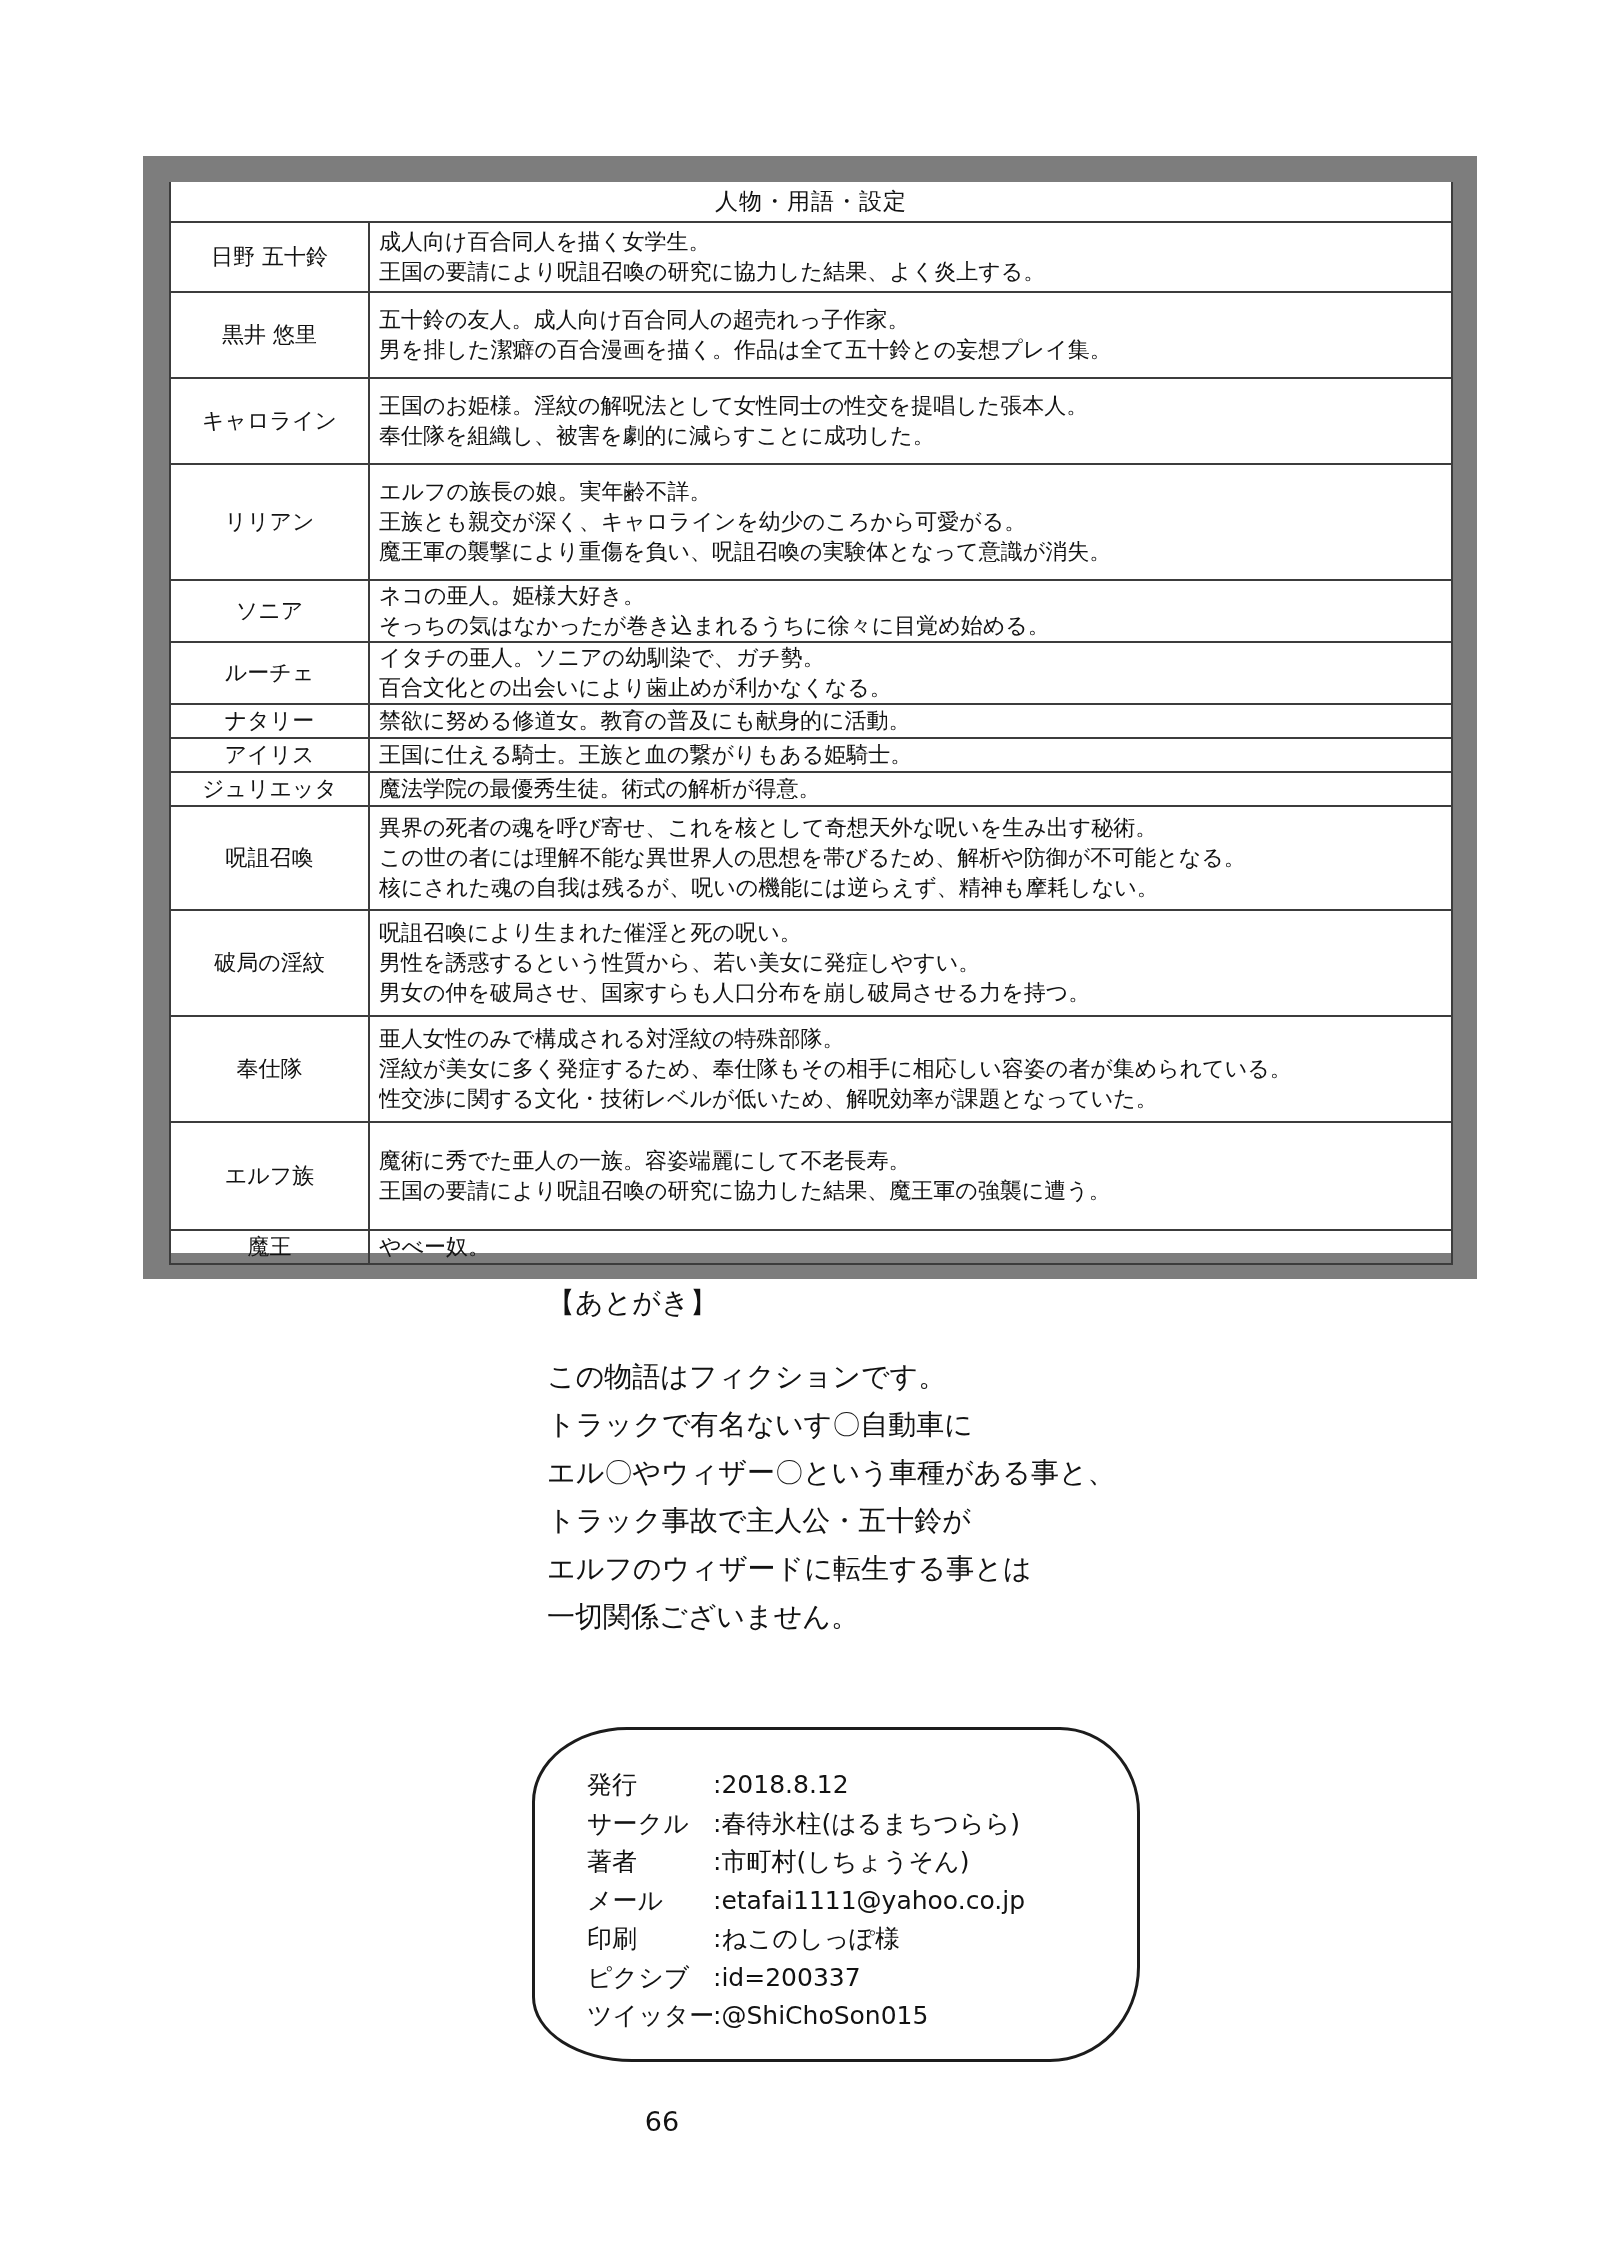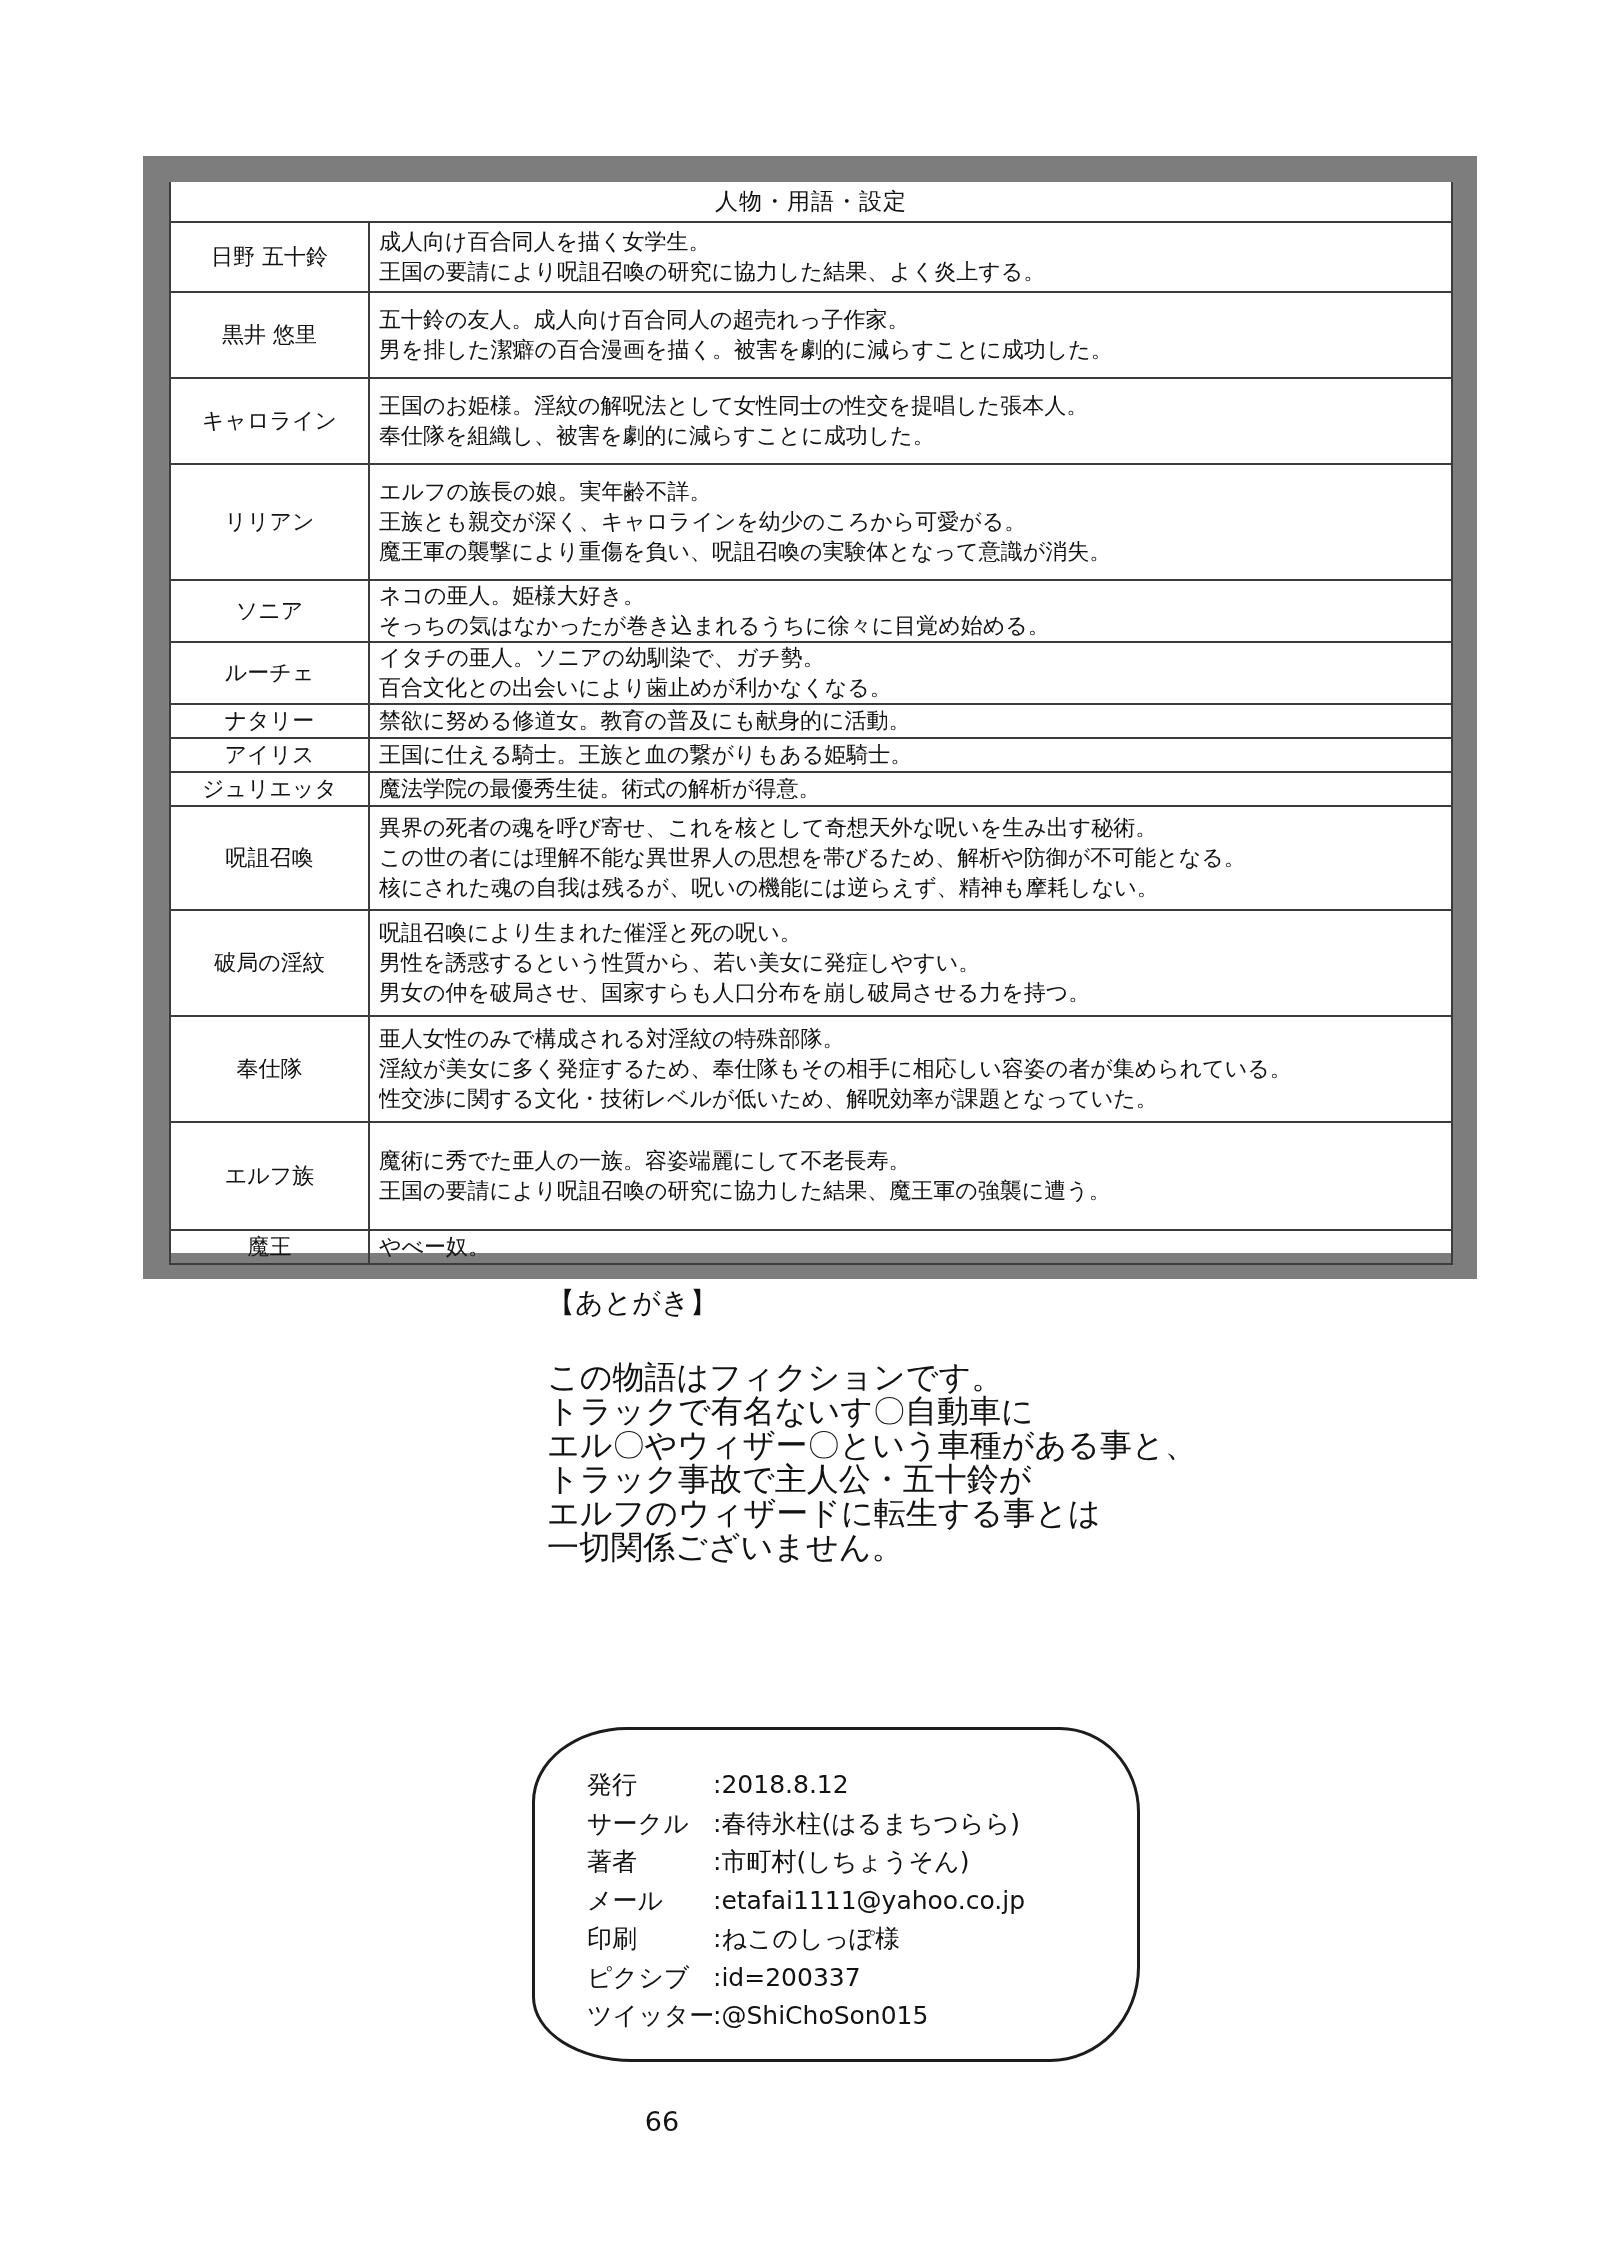--- a/index.html
+++ b/index.html
@@ -59,23 +59,24 @@
   .afterword{
     position:absolute;
     left:547px;top:1286px;font-family:Liberation Serif, serif;
   }
   .afterword .aw-title{
     font-size:28px;
     line-height:34px;
     margin-bottom:40px;
   }
   .afterword .aw-line{
-    font-size:32px;
+    font-size:28px;
     line-height:34px;
     white-space:nowrap;
+    margin-top:14px;
   }
   
   .colophon{
     position:absolute;
     left:532px;top:1727px;
     width:608px;height:335px;
     box-sizing:border-box;
     border:3px solid #1c1c1c;
     border-radius:95px 80px 90px 100px / 75px 85px 95px 65px;
     padding:36px 0 0 52px;
@@ -118,21 +119,21 @@
             <td class="term">日野 五十鈴</td>
             <td class="desc">
               <div class="line">成人向け百合同人を描く女学生。</div>
               <div class="line">王国の要請により呪詛召喚の研究に協力した結果、よく炎上する。</div>
             </td>
           </tr>
           <tr style="height: 86px;">
             <td class="term">黒井 悠里</td>
             <td class="desc">
               <div class="line">五十鈴の友人。成人向け百合同人の超売れっ子作家。</div>
-              <div class="line">男を排した潔癖の百合漫画を描く。被害を劇的に減らすことに成功した。</div>
+              <div class="line">男を排した潔癖の百合漫画を描く。作品は全て五十鈴との妄想プレイ集。</div>
             </td>
           </tr>
           <tr style="height: 86px;">
             <td class="term">キャロライン</td>
             <td class="desc">
               <div class="line">王国のお姫様。淫紋の解呪法として女性同士の性交を提唱した張本人。</div>
               <div class="line">奉仕隊を組織し、被害を劇的に減らすことに成功した。</div>
             </td>
           </tr>
           <tr style="height: 116px;">

